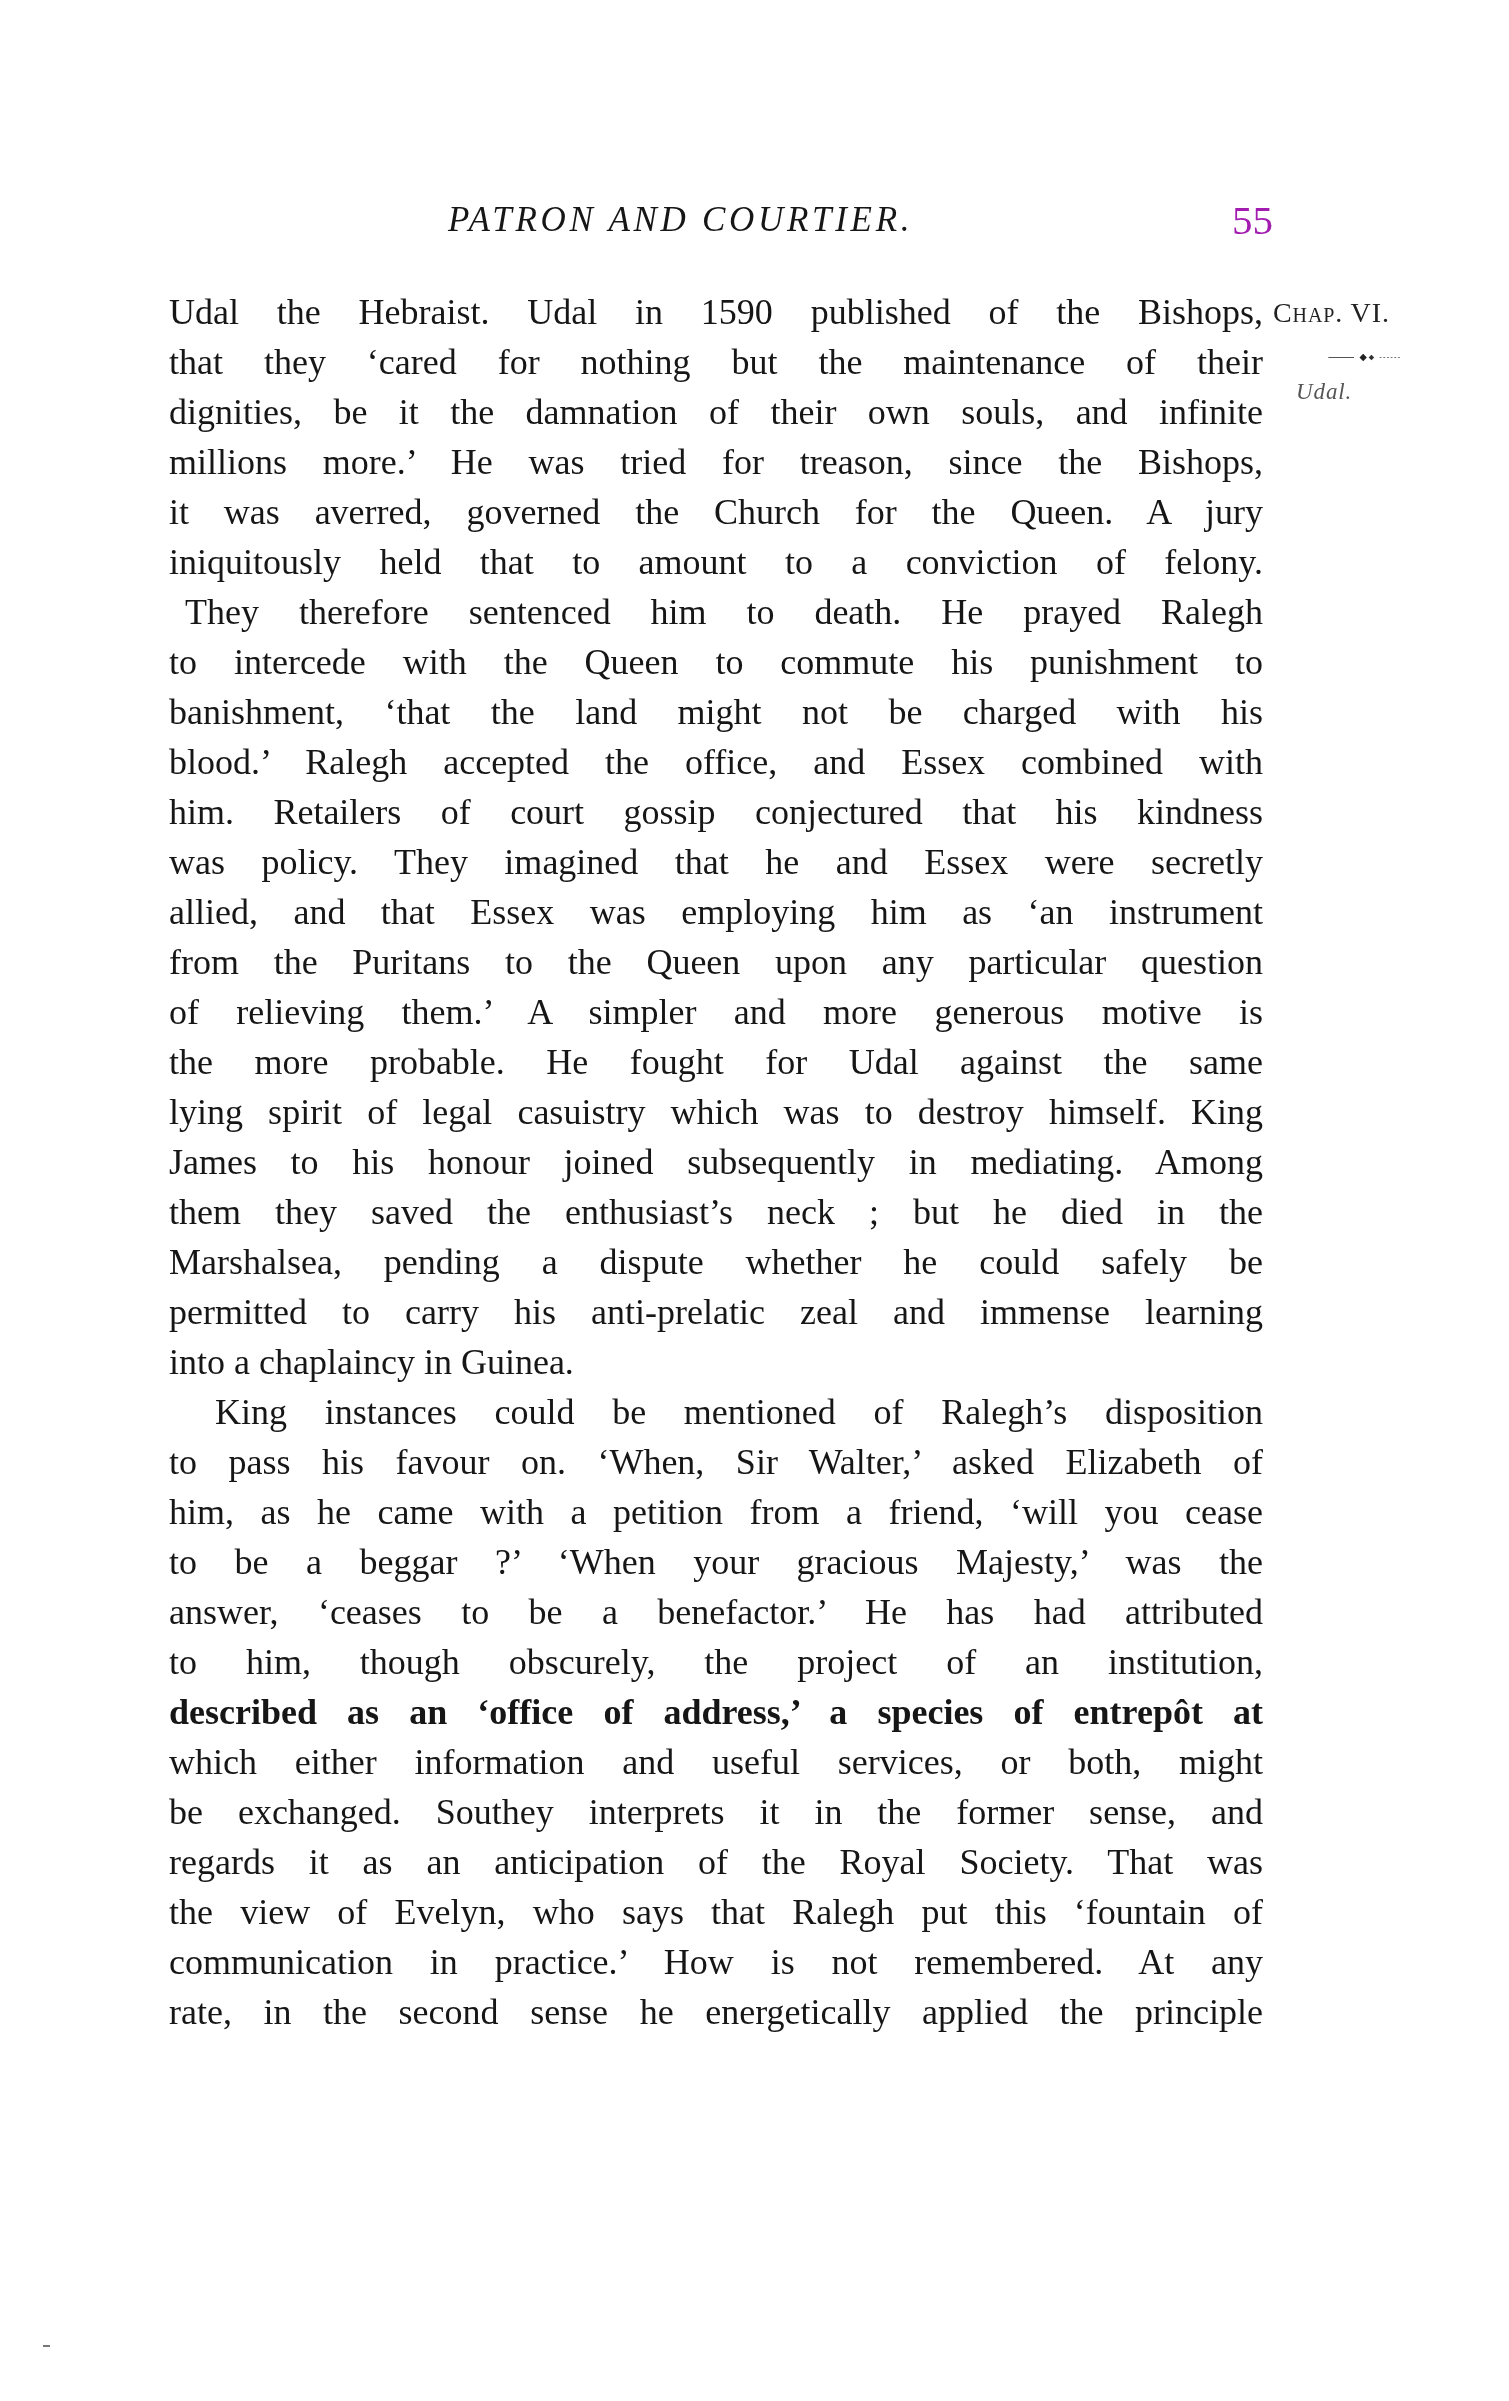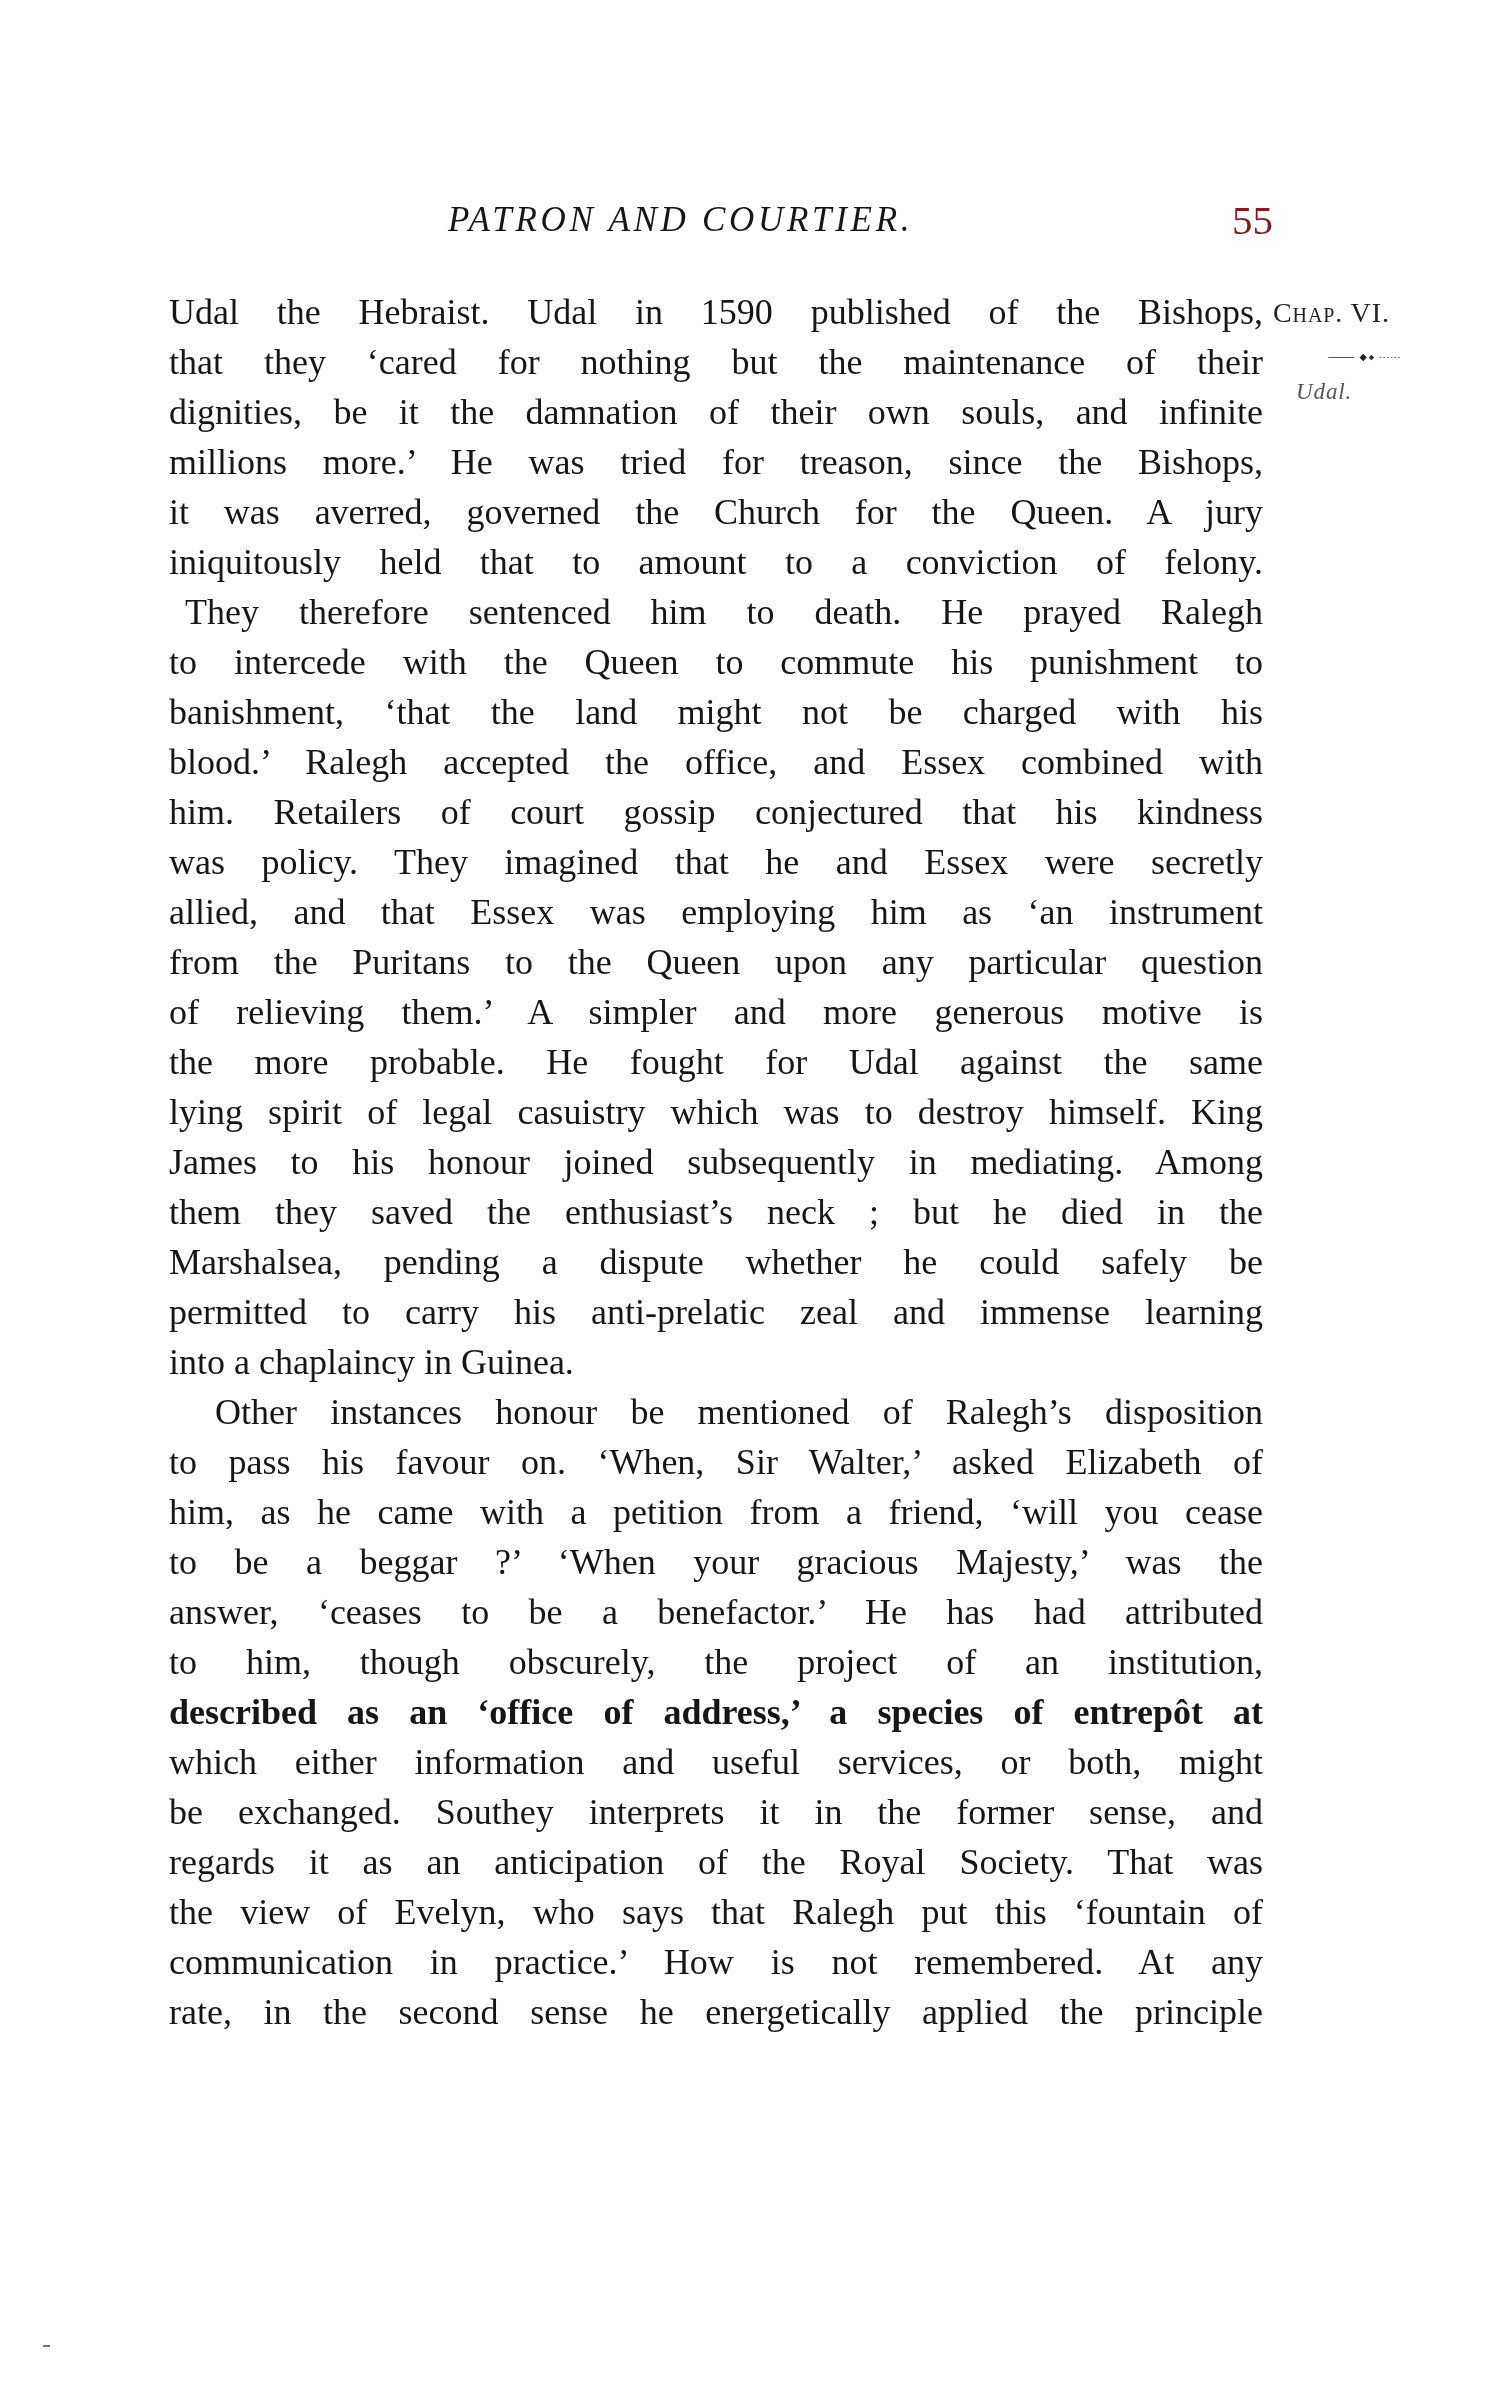--- a/index.html
+++ b/index.html
@@ -33,21 +33,21 @@
       line-height: 44px;
       white-space: nowrap;
       color: #161616;
     }
     .page-number {
       position: absolute;
       left: 1232px;
       top: 198px;
       font-size: 41px;
       line-height: 44px;
-      color: #7f1d1d;
+      color: #a21caf;
     }
     .text-block {
       position: absolute;
       left: 169px;
       top: 287px;
       width: 1094px;
     }
     .line {
       display: block;
       height: 50px;
@@ -137,21 +137,21 @@
         <span class="line" style="text-align-last: justify;">of relieving them.’  A simpler and more generous motive is</span>
         <span class="line" style="text-align-last: justify;">the more probable.  He fought for Udal against the same</span>
         <span class="line" style="text-align-last: justify;">lying spirit of legal casuistry which was to destroy himself.  King</span>
         <span class="line" style="text-align-last: justify;">James to his honour joined subsequently in mediating.  Among</span>
         <span class="line" style="text-align-last: justify;">them they saved the enthusiast’s neck ;  but he died in the</span>
         <span class="line" style="text-align-last: justify;">Marshalsea, pending a dispute whether he could safely be</span>
         <span class="line" style="text-align-last: justify;">permitted to carry his anti-prelatic zeal and immense learning</span>
         <span class="line last">into a chaplaincy in Guinea.</span>
       </div>
       <div>
-        <span class="line indent" style="text-align-last: justify;">Other instances honour be mentioned of Ralegh’s disposition</span>
+        <span class="line indent" style="text-align-last: justify;">King instances could be mentioned of Ralegh’s disposition</span>
         <span class="line" style="text-align-last: justify;">to pass his favour on.  ‘When, Sir Walter,’ asked Elizabeth of</span>
         <span class="line" style="text-align-last: justify;">him, as he came with a petition from a friend, ‘will you cease</span>
         <span class="line" style="text-align-last: justify;">to be a beggar ?’  ‘When your gracious Majesty,’ was the</span>
         <span class="line" style="text-align-last: justify;">answer, ‘ceases to be a benefactor.’  He has had attributed</span>
         <span class="line" style="text-align-last: justify;">to him, though obscurely, the project of an institution,</span>
         <span class="line" style="text-align-last: justify; font-weight: bold;">described as an ‘office of address,’ a species of entrepôt at</span>
         <span class="line" style="text-align-last: justify;">which either information and useful services, or both, might</span>
         <span class="line" style="text-align-last: justify;">be exchanged.  Southey interprets it in the former sense, and</span>
         <span class="line" style="text-align-last: justify;">regards it as an anticipation of the Royal Society.  That was</span>
         <span class="line" style="text-align-last: justify;">the view of Evelyn, who says that Ralegh put this ‘fountain of</span>

